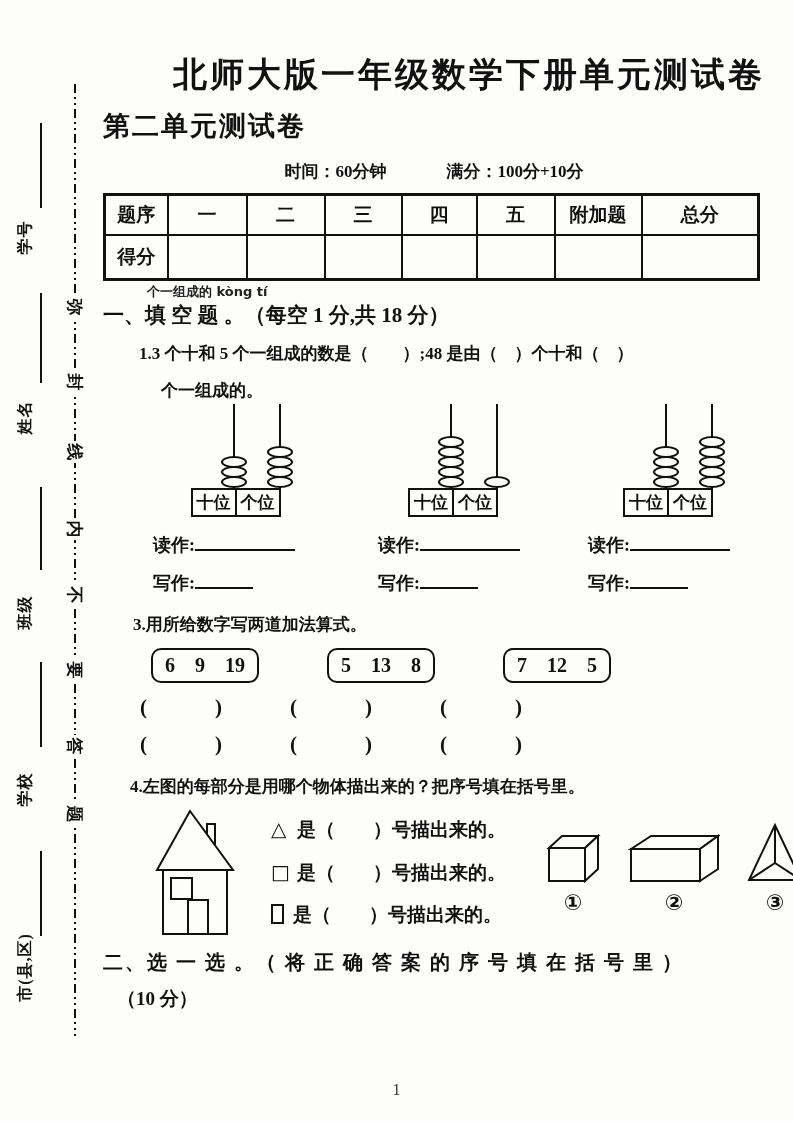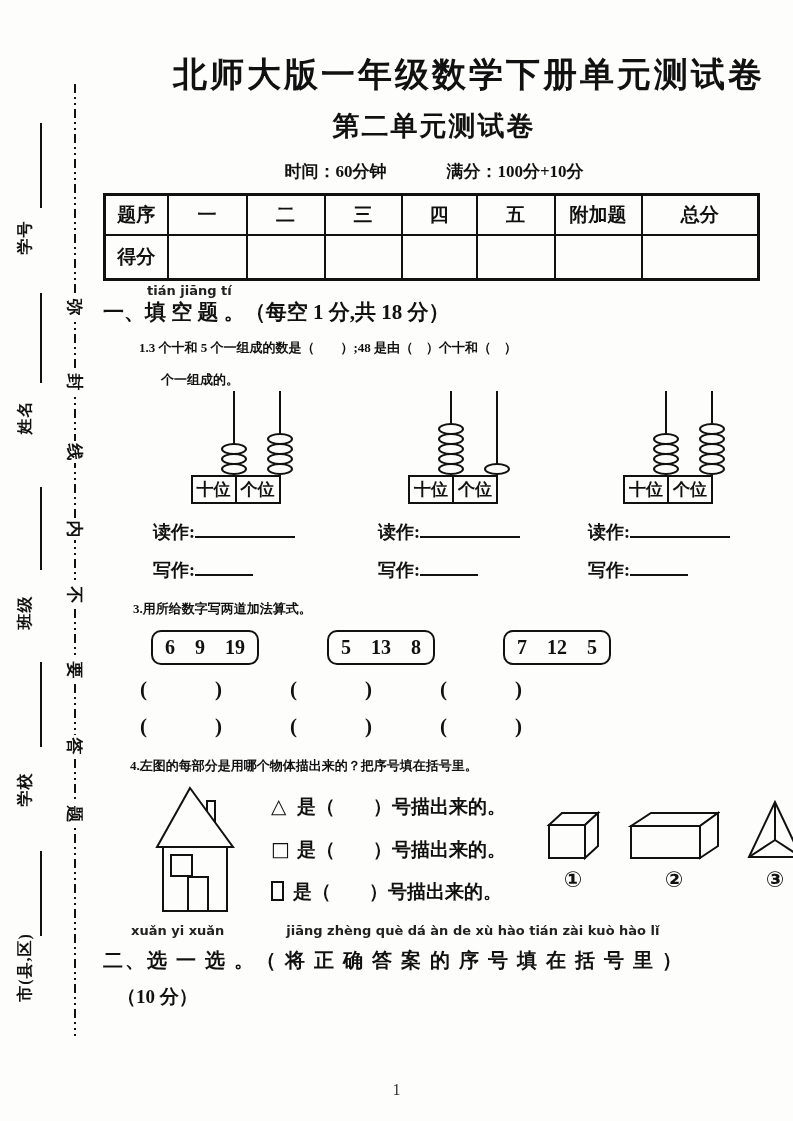--- a/index.html
+++ b/index.html
@@ -30,34 +30,34 @@
     position:absolute;left:4px;width:42px;height:74px;
     display:flex;align-items:center;justify-content:center;
   }
   .field-label span{
     transform:rotate(-90deg);white-space:nowrap;
     font-weight:bold;font-size:16px;letter-spacing:1px;
   }
   
   .content{position:absolute;left:103px;top:0;width:662px;}
   .title{margin:52px 0 0 0;text-align:right;font-size:34px;font-weight:bold;letter-spacing:3px;}
-  .subtitle{margin:10px 0 0 0;text-align:center;font-size:27px;font-weight:bold;letter-spacing:2px;}
+  .subtitle{margin:10px 0 0 0;font-size:27px;font-weight:bold;letter-spacing:2px;}
   .info-line{margin-top:16px;text-align:center;font-size:17px;font-weight:bold;}
   .info-line .gap{display:inline-block;width:60px;}
   
   table.score{border-collapse:collapse;margin-top:10px;width:654px;table-layout:fixed;}
   table.score td{border:2px solid #111;height:30px;text-align:center;
     font-weight:bold;font-size:19px;padding:4px;}
   table.score tr.score-row td{height:34px;}
   table.score{border:3px solid #111;}
   
   .pinyin{font-family:"DejaVu Sans","Liberation Sans",sans-serif;font-weight:bold;font-size:13px;color:#222;}
   .pinyin1{margin:2px 0 0 44px;}
   .sec-heading{margin:0 0 0 0;font-size:21px;font-weight:bold;}
-  .q-line{font-size:13px;font-weight:bold;}
+  .q-line{font-size:17px;font-weight:bold;}
   .q1-l1{margin:13px 0 0 36px;}
   .q1-l2{margin:14px 0 0 58px;}
   .q2-prompt{margin:15px 0 0 30px;}
   
   .counters{display:grid;grid-template-columns:225px 210px 220px;padding-left:20px;margin-top:2px;justify-items:center;}
   .counter{display:flex;flex-direction:column;align-items:flex-end;}
   .rods{display:flex;gap:44px;align-items:flex-end;height:84px;}
   .rod{width:2px;background:#111;height:84px;position:relative;}
   .beads{position:absolute;bottom:0;left:50%;transform:translateX(-50%);display:flex;flex-direction:column;align-items:center;}
   .bead{width:26px;height:12px;border:2px solid #111;border-radius:50%;background:#fdfdfc;margin-top:-2px;box-sizing:border-box;}
@@ -175,21 +175,21 @@
         <td></td>
         <td></td>
         <td></td>
         <td></td>
         <td></td>
         <td></td>
       </tr>
     </tbody>
       </table>
 
-    <div class="pinyin pinyin1">tián jiāng tí</div>
+    <div class="pinyin pinyin1">个一组成的 kòng tí</div>
     <div class="sec-heading">一、填 空 题 。（每空 1 分,共 18 分）</div>
 
     <div class="q-line q1-l1">1.3 个十和 5 个一组成的数是（　　）;48 是由（　）个十和（　）</div>
     <div class="q-line q1-l2">个一组成的。</div>
 
 
     <div class="counters">
       <div class="counter">
         <div class="rods">
           <div class="rod">
@@ -349,22 +349,19 @@
             <polygon class="fw" points="29,3 3,58 55,58"></polygon>
             <line class="ln" x1="29" y1="3" x2="29" y2="41"></line>
             <line class="ln" x1="29" y1="41" x2="3" y2="58"></line>
             <line class="ln" x1="29" y1="41" x2="55" y2="58"></line>
           </svg>
           <div class="obj-label">③</div>
         </div>
       </div>
     </div>
 
-    <div class="pinyin pinyin2">
-      <span>xuǎn yi xuǎn</span><span class="p2gap"></span><span>jiāng zhèng què dá àn de xù hào tián zài kuò hào lǐ</span>
-    </div>
     <div class="sec2-heading">二、选 一 选 。（ 将 正 确 答 案 的 序 号 填 在 括 号 里 ）</div>
     <div class="sec2-note">（10 分）</div>
 
   </div>
 
   <div class="page-num">1</div>
 </div>
 
 </body></html>

